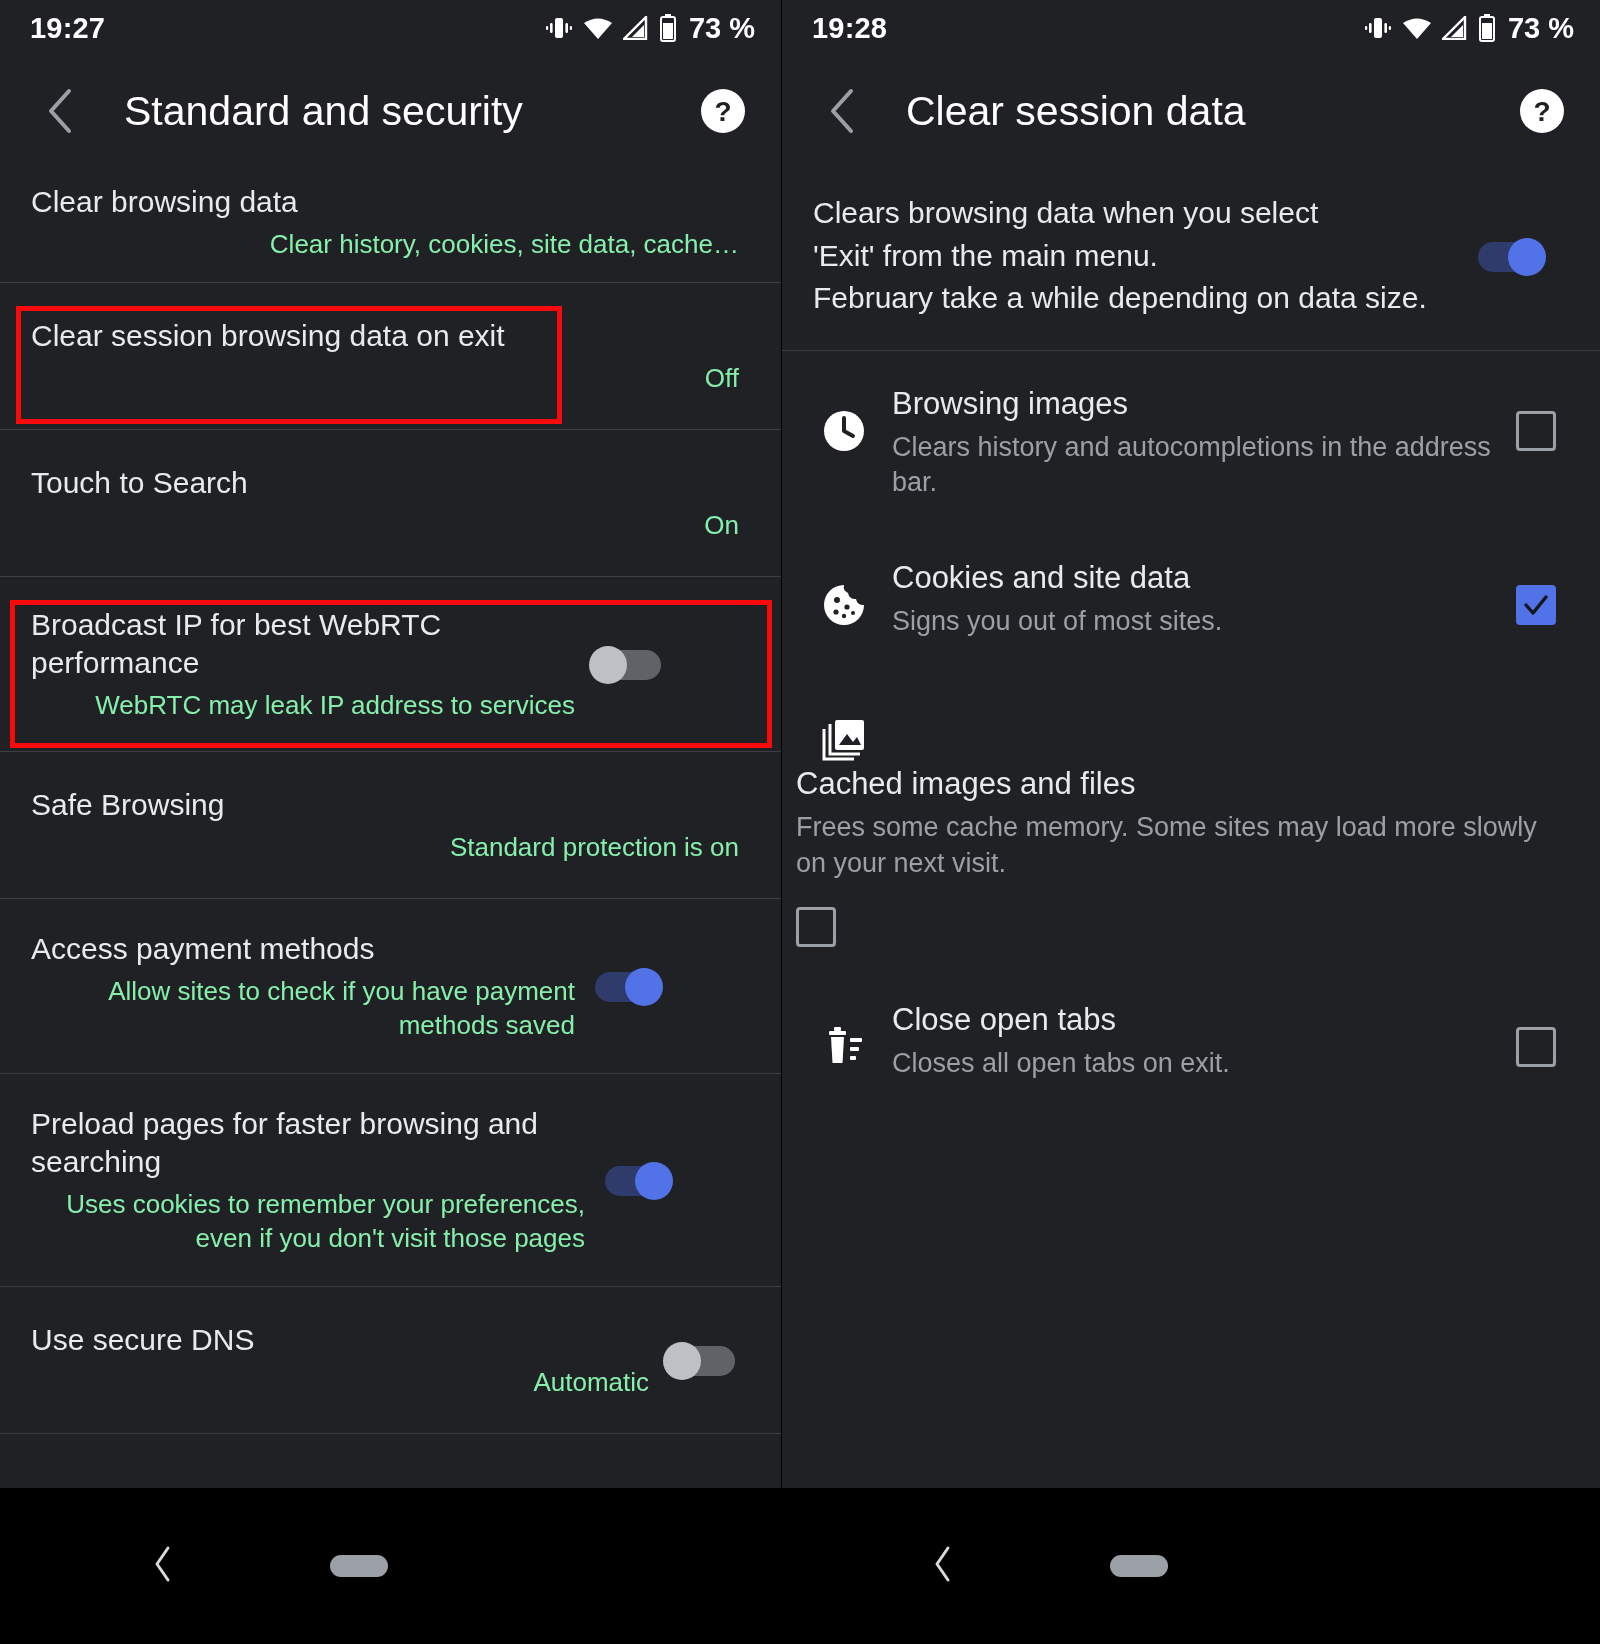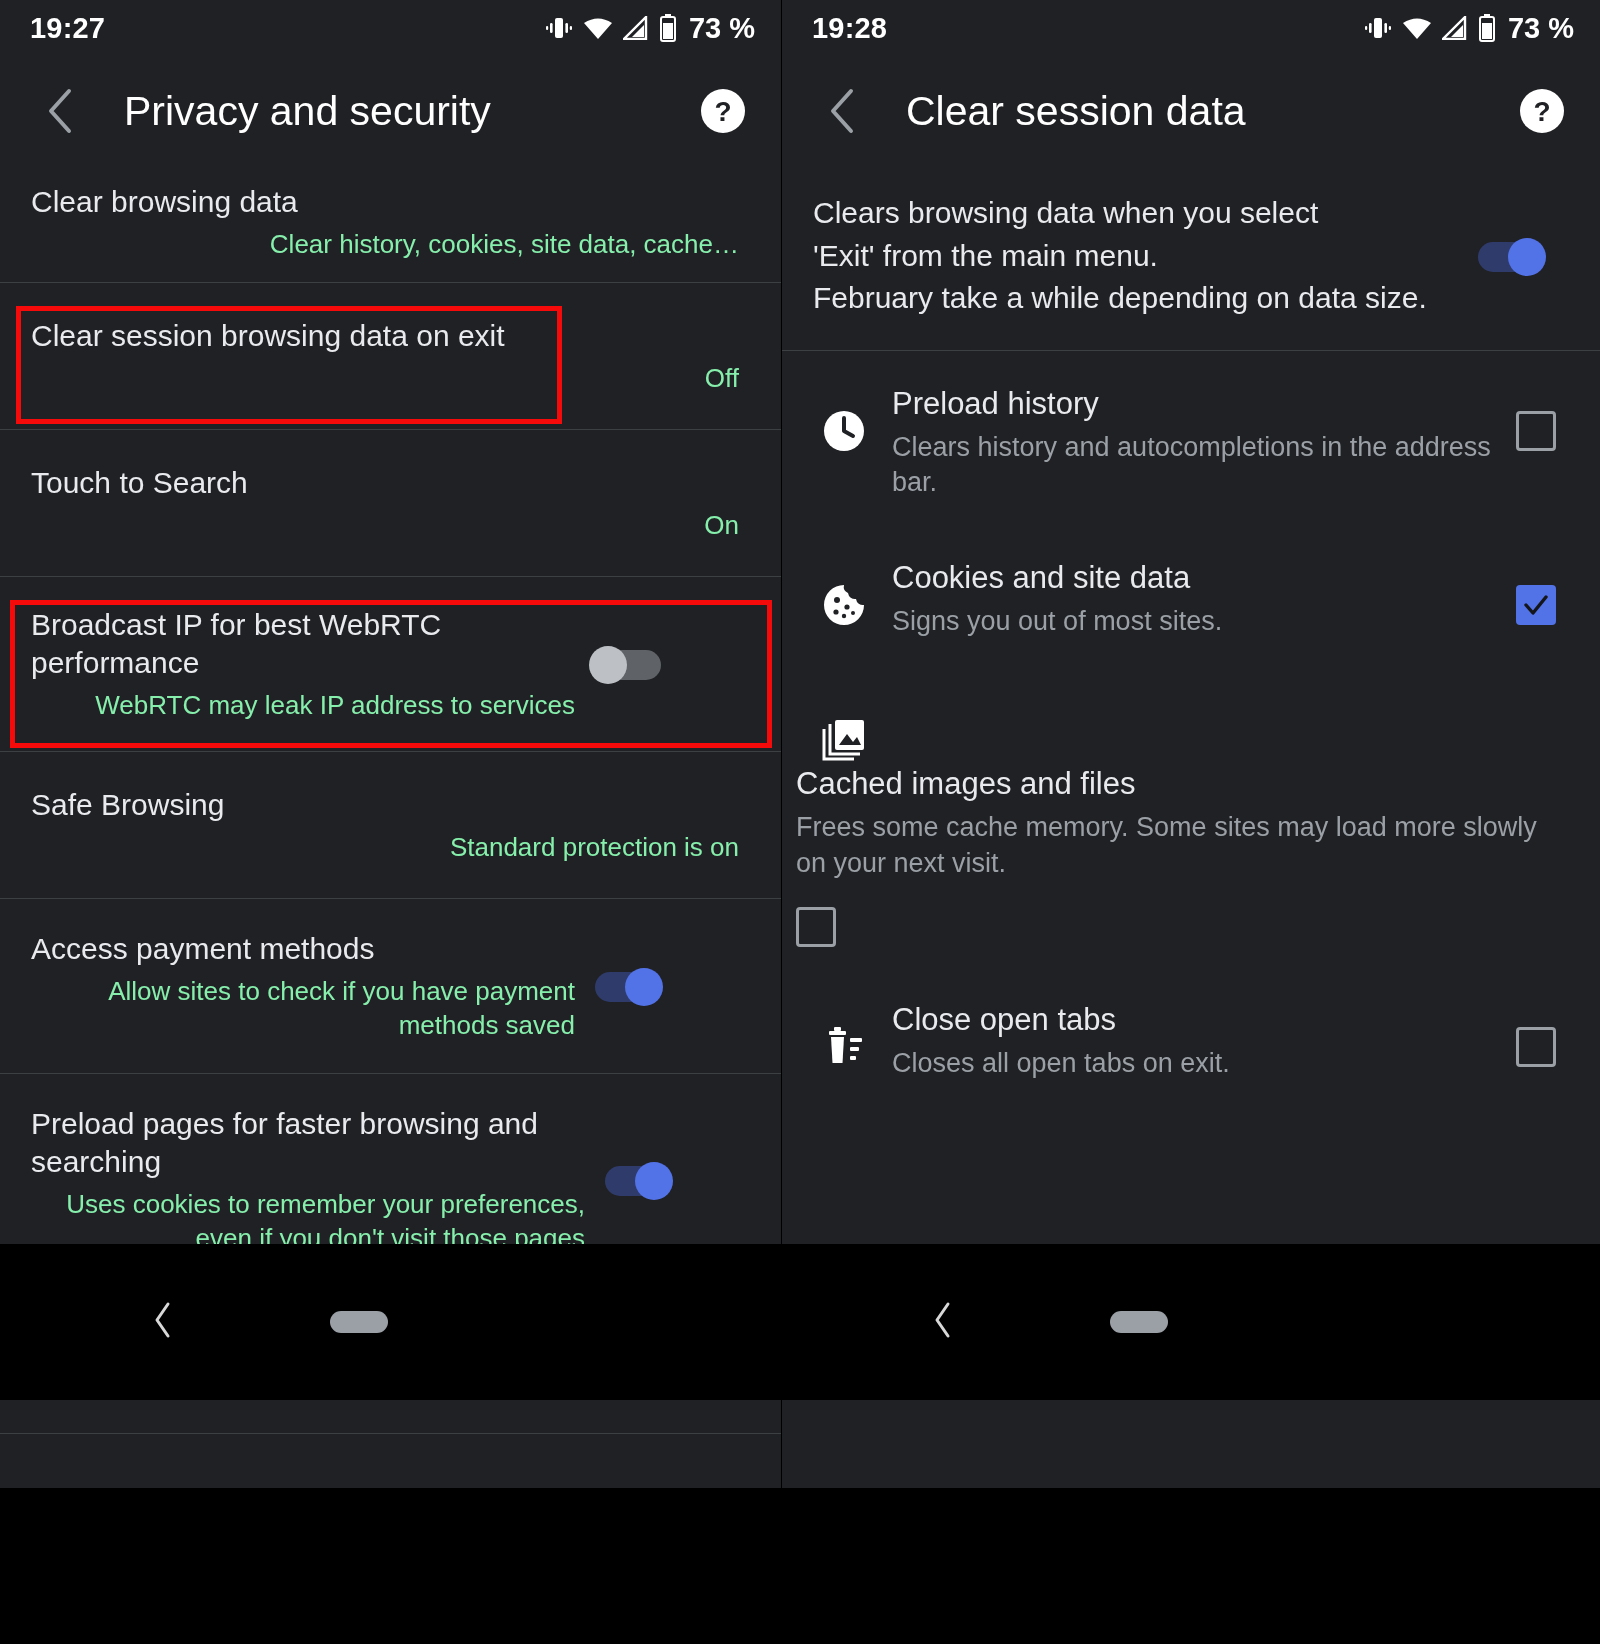--- a/index.html
+++ b/index.html
@@ -4,21 +4,21 @@
 <style>
   * { margin:0; padding:0; box-sizing:border-box; }
   html,body {
     width:1600px; height:1644px;
     background:#000;
     font-family:"Liberation Sans", sans-serif;
     overflow:hidden;
   }
   .screen {
     position:relative;
-    width:1600px; height:1400px;
+    width:1600px; height:1644px;
     background:#000;
   }
   .panels {
     position:absolute; left:0; top:0;
     width:1600px; height:1488px;
     display:flex;
   }
   .panel {
     position:relative;
     background:#202124;
@@ -252,21 +252,21 @@
           <span class="battery-text">73 %</span>
         </div>
       </div>
 
       <div class="appbar">
         <div class="back-btn">
           <svg width="40" height="56" viewBox="0 0 40 56">
               <path d="M27 8 L9 28 L27 48" fill="none" stroke="#9aa0a6" stroke-width="4" stroke-linecap="round" stroke-linejoin="round"></path>
             </svg>
         </div>
-        <div class="appbar-title">Privacy and security</div>
+        <div class="appbar-title">Standard and security</div>
         <div class="help-btn">
           <svg width="48" height="48" viewBox="0 0 48 48">
               <circle cx="24" cy="24" r="22" fill="#fff"></circle>
               <text x="24" y="34" font-size="28" font-family="Liberation Sans, sans-serif" font-weight="700" text-anchor="middle" fill="#202124">?</text>
             </svg>
         </div>
       </div>
 
       <div class="list">
 
@@ -422,21 +422,21 @@
       <div class="divider full"></div>
 
       <div class="opt-row" style="padding-top:34px;">
         <div class="opt-icon">
           <svg width="48" height="48" viewBox="0 0 48 48">
               <circle cx="24" cy="24" r="20" fill="#fff"></circle>
               <path d="M24 11 L24 24 L33 29" fill="none" stroke="#202124" stroke-width="4" stroke-linecap="round" stroke-linejoin="round"></path>
             </svg>
         </div>
         <div class="opt-body">
-          <div class="opt-title">Preload history</div>
+          <div class="opt-title">Browsing images</div>
           <div class="opt-sub">Clears history and autocompletions in the address bar.</div>
         </div>
         <div class="cbox unchecked"></div>
       </div>
 
       <div class="opt-row" style="padding-top:32px;">
         <div class="opt-icon">
           <svg width="48" height="48" viewBox="0 0 48 48">
             <path d="M24 4 a20 20 0 1 0 20 20 a7 7 0 0 1 -8 -6 a7 7 0 0 1 -8 -6 a7 7 0 0 1 -4 -8 Z" fill="#fff"></path>
             <circle cx="17" cy="19" r="3" fill="#202124"></circle>

